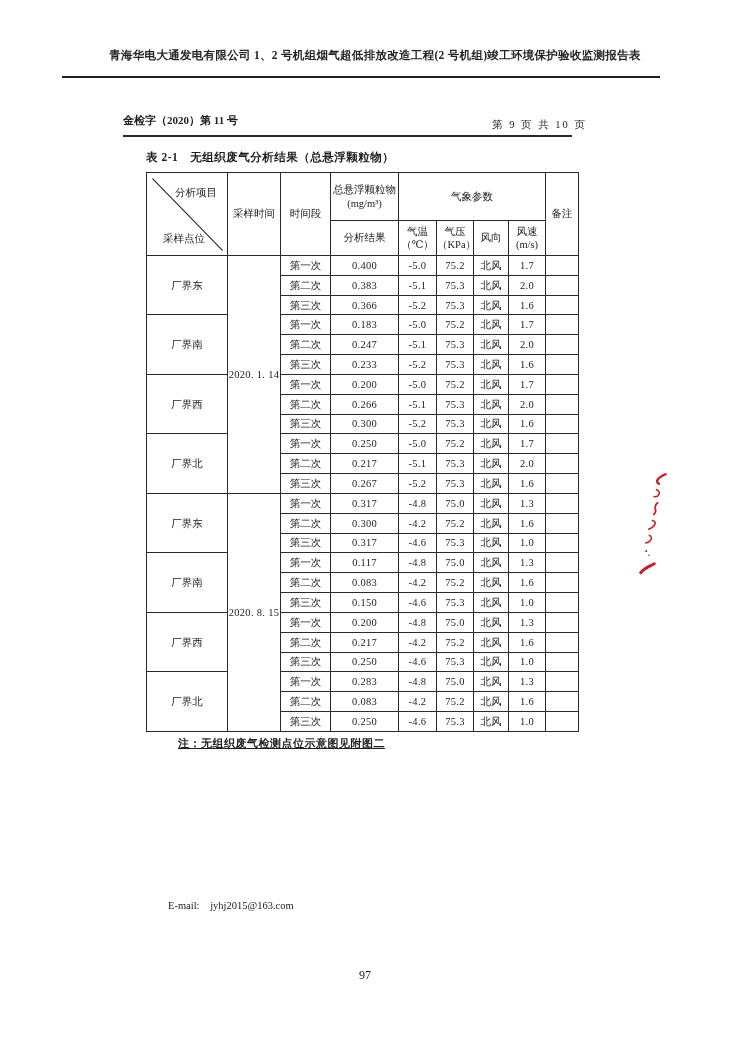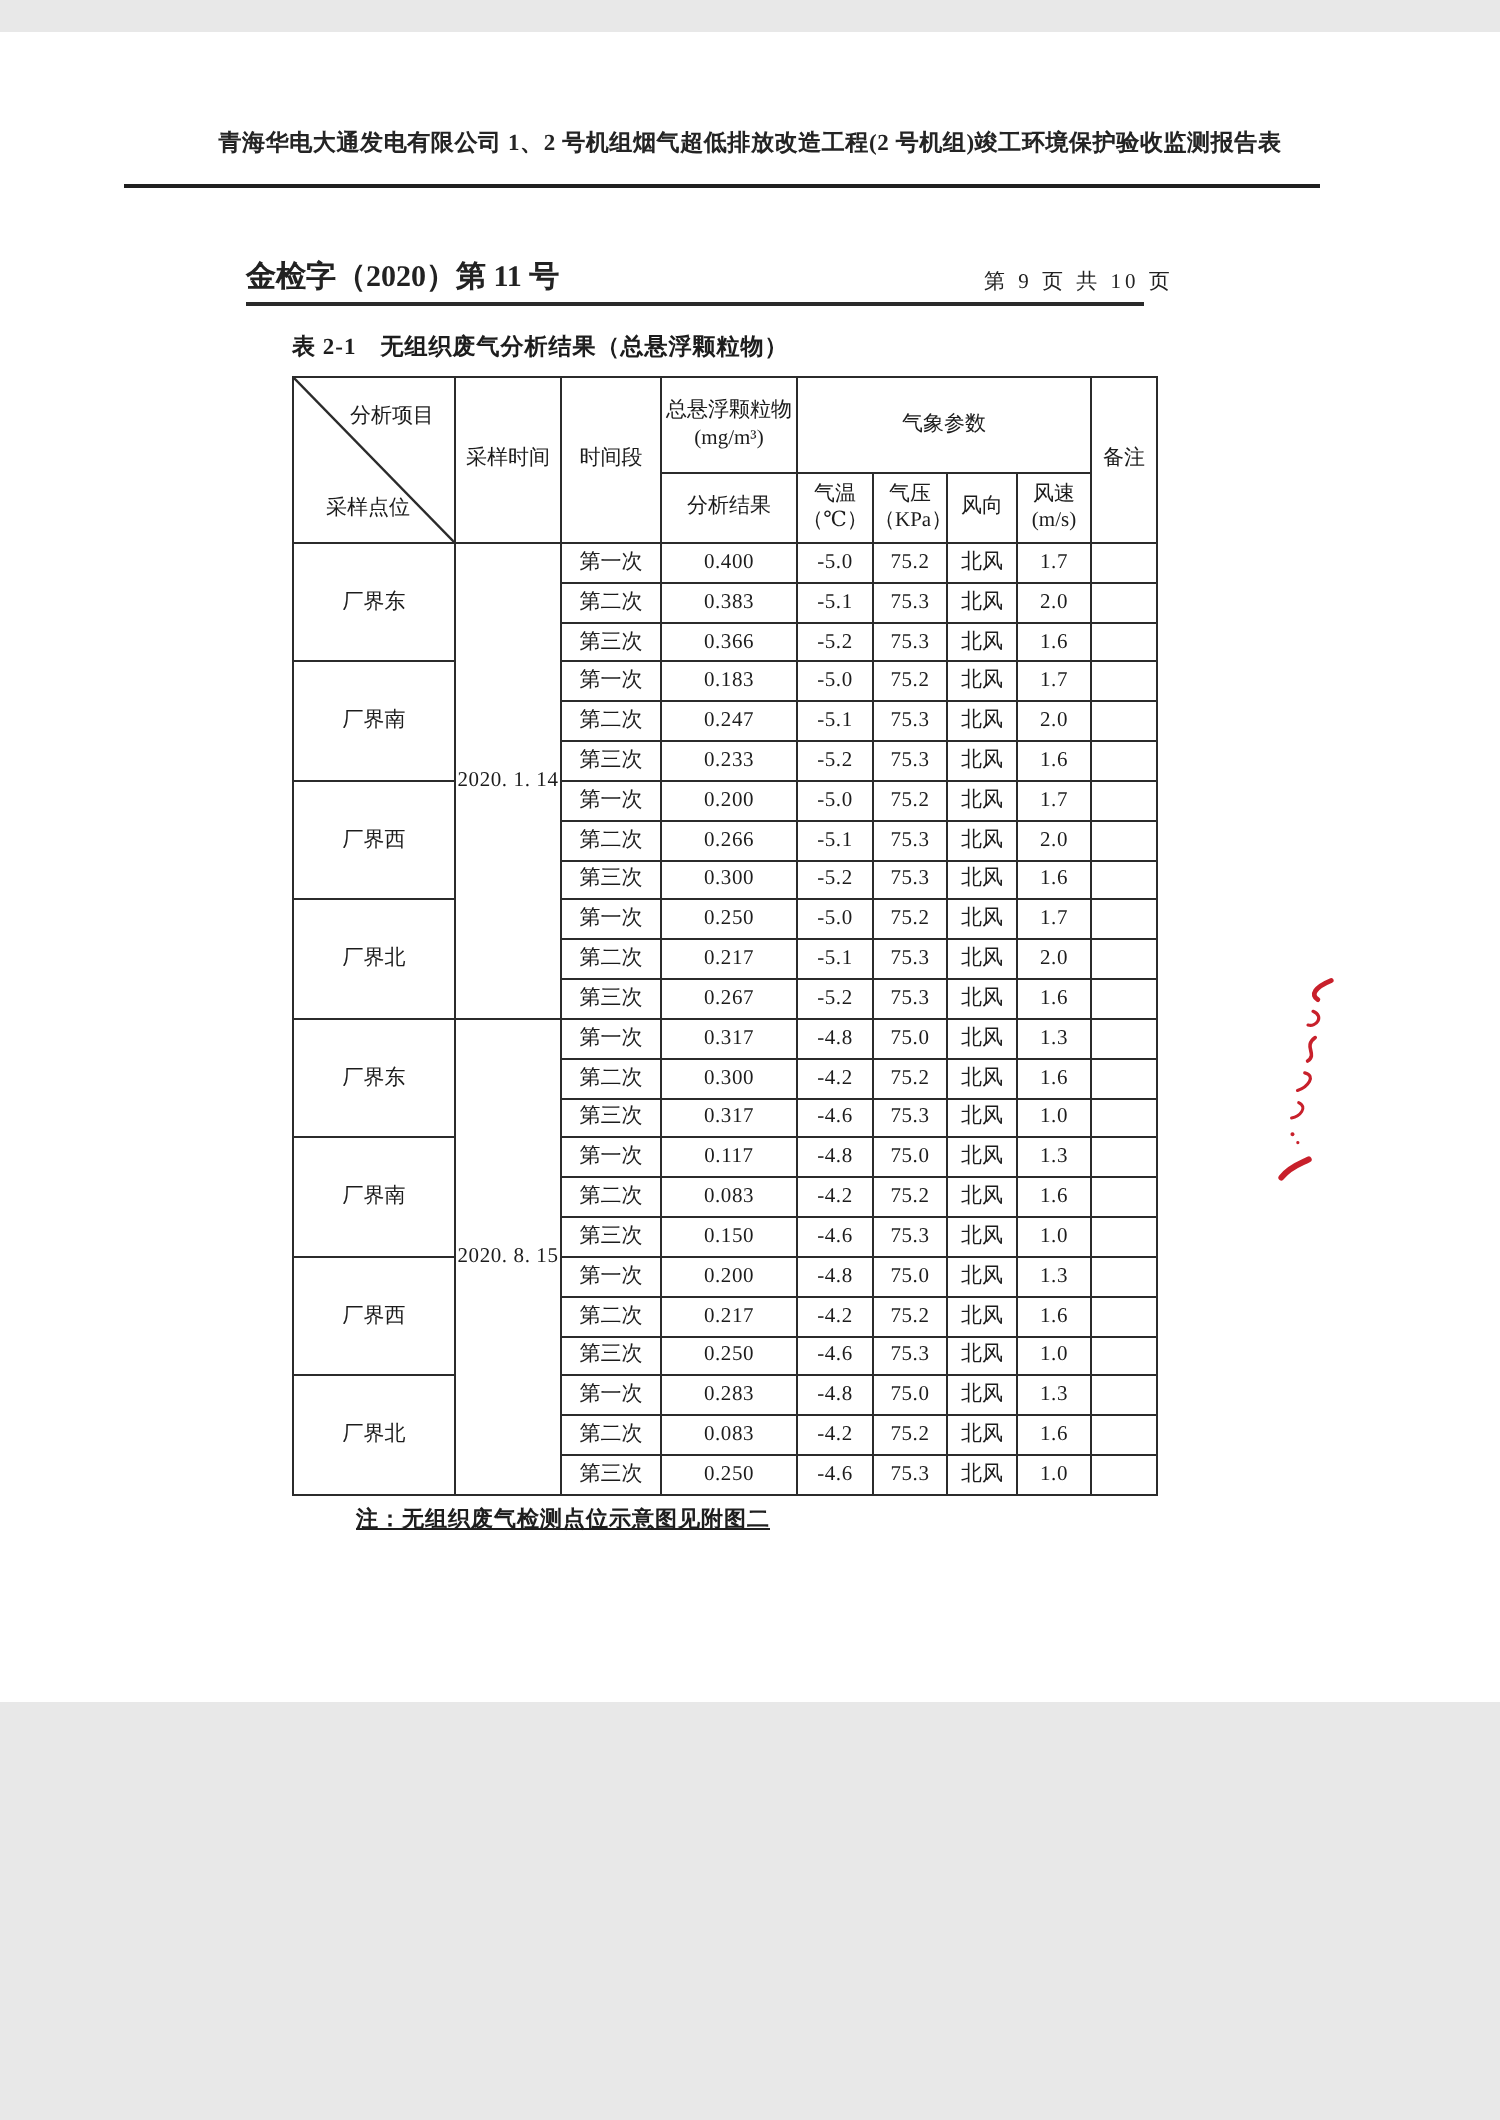--- a/index.html
+++ b/index.html
@@ -1,44 +1,44 @@
 <!DOCTYPE html>
 <html><head>
 <meta charset="utf-8">
 <style>
   html,body{margin:0;padding:0;background:#e8e8e8;}
   .page{
-    position:relative;width:750px;height:835px;background:#ffffff;
+    position:relative;width:750px;height:1060px;background:#ffffff;
     font-family:"Liberation Serif","DejaVu Serif",serif;color:#1c1c1c;
-    overflow:hidden;margin:16px auto;
+    overflow:hidden;margin:0 auto;
   }
   .doc-title{
     position:absolute;top:48px;left:40px;width:670px;text-align:center;
     font-size:11.5px;font-weight:600;letter-spacing:0.3px;color:#242424;
   }
   .rule-top{position:absolute;top:76px;left:62px;width:598px;height:2px;background:#1f1f1f;}
-  .doc-number{position:absolute;top:113px;left:123px;font-size:15px;font-weight:700;color:#222;}
+  .doc-number{position:absolute;top:113px;left:123px;font-size:11px;font-weight:700;color:#222;}
   .page-info{position:absolute;top:118px;left:492px;font-size:10.5px;letter-spacing:2px;color:#222;}
   .rule-mid{position:absolute;top:135px;left:123px;width:449px;height:1.5px;background:#2a2a2a;}
   .table-title{
     position:absolute;top:150px;left:146px;width:432px;
     font-size:11.5px;font-weight:700;letter-spacing:0.5px;color:#1d1d1d;
   }
   table.analysis{
     position:absolute;top:172px;left:146px;border-collapse:collapse;
     table-layout:fixed;width:432px;border:1.5px solid #161616;
   }
   table.analysis th,table.analysis td{
     border:1px solid #2b2b2b;padding:0;text-align:center;vertical-align:middle;
     font-size:10.5px;font-weight:400;color:#1c1c1c;line-height:1.25;
     overflow:hidden;white-space:nowrap;
   }
   tr.h1{height:48px;} tr.h2{height:35px;}
   tbody tr{height:19.83px;}
-  th.diag{position:relative;}
+  th.diag{position:relative;border-radius:16px;}
   th.diag svg{position:absolute;top:0;left:0;width:100%;height:100%;}
   .dtop{position:absolute;top:13px;left:28px;font-size:10.5px;}
   .dbot{position:absolute;bottom:10px;left:16px;font-size:10.5px;}
   th .tl{display:block;}
   td.num{font-size:10px;letter-spacing:0.3px;}
   .note{
     position:absolute;top:736px;left:178px;font-size:11px;font-weight:600;
     letter-spacing:0.5px;color:#1e1e1e;text-decoration:underline;
   }
   .red-mark{position:absolute;top:470px;left:640px;width:40px;height:112px;transform:rotate(4deg);}

